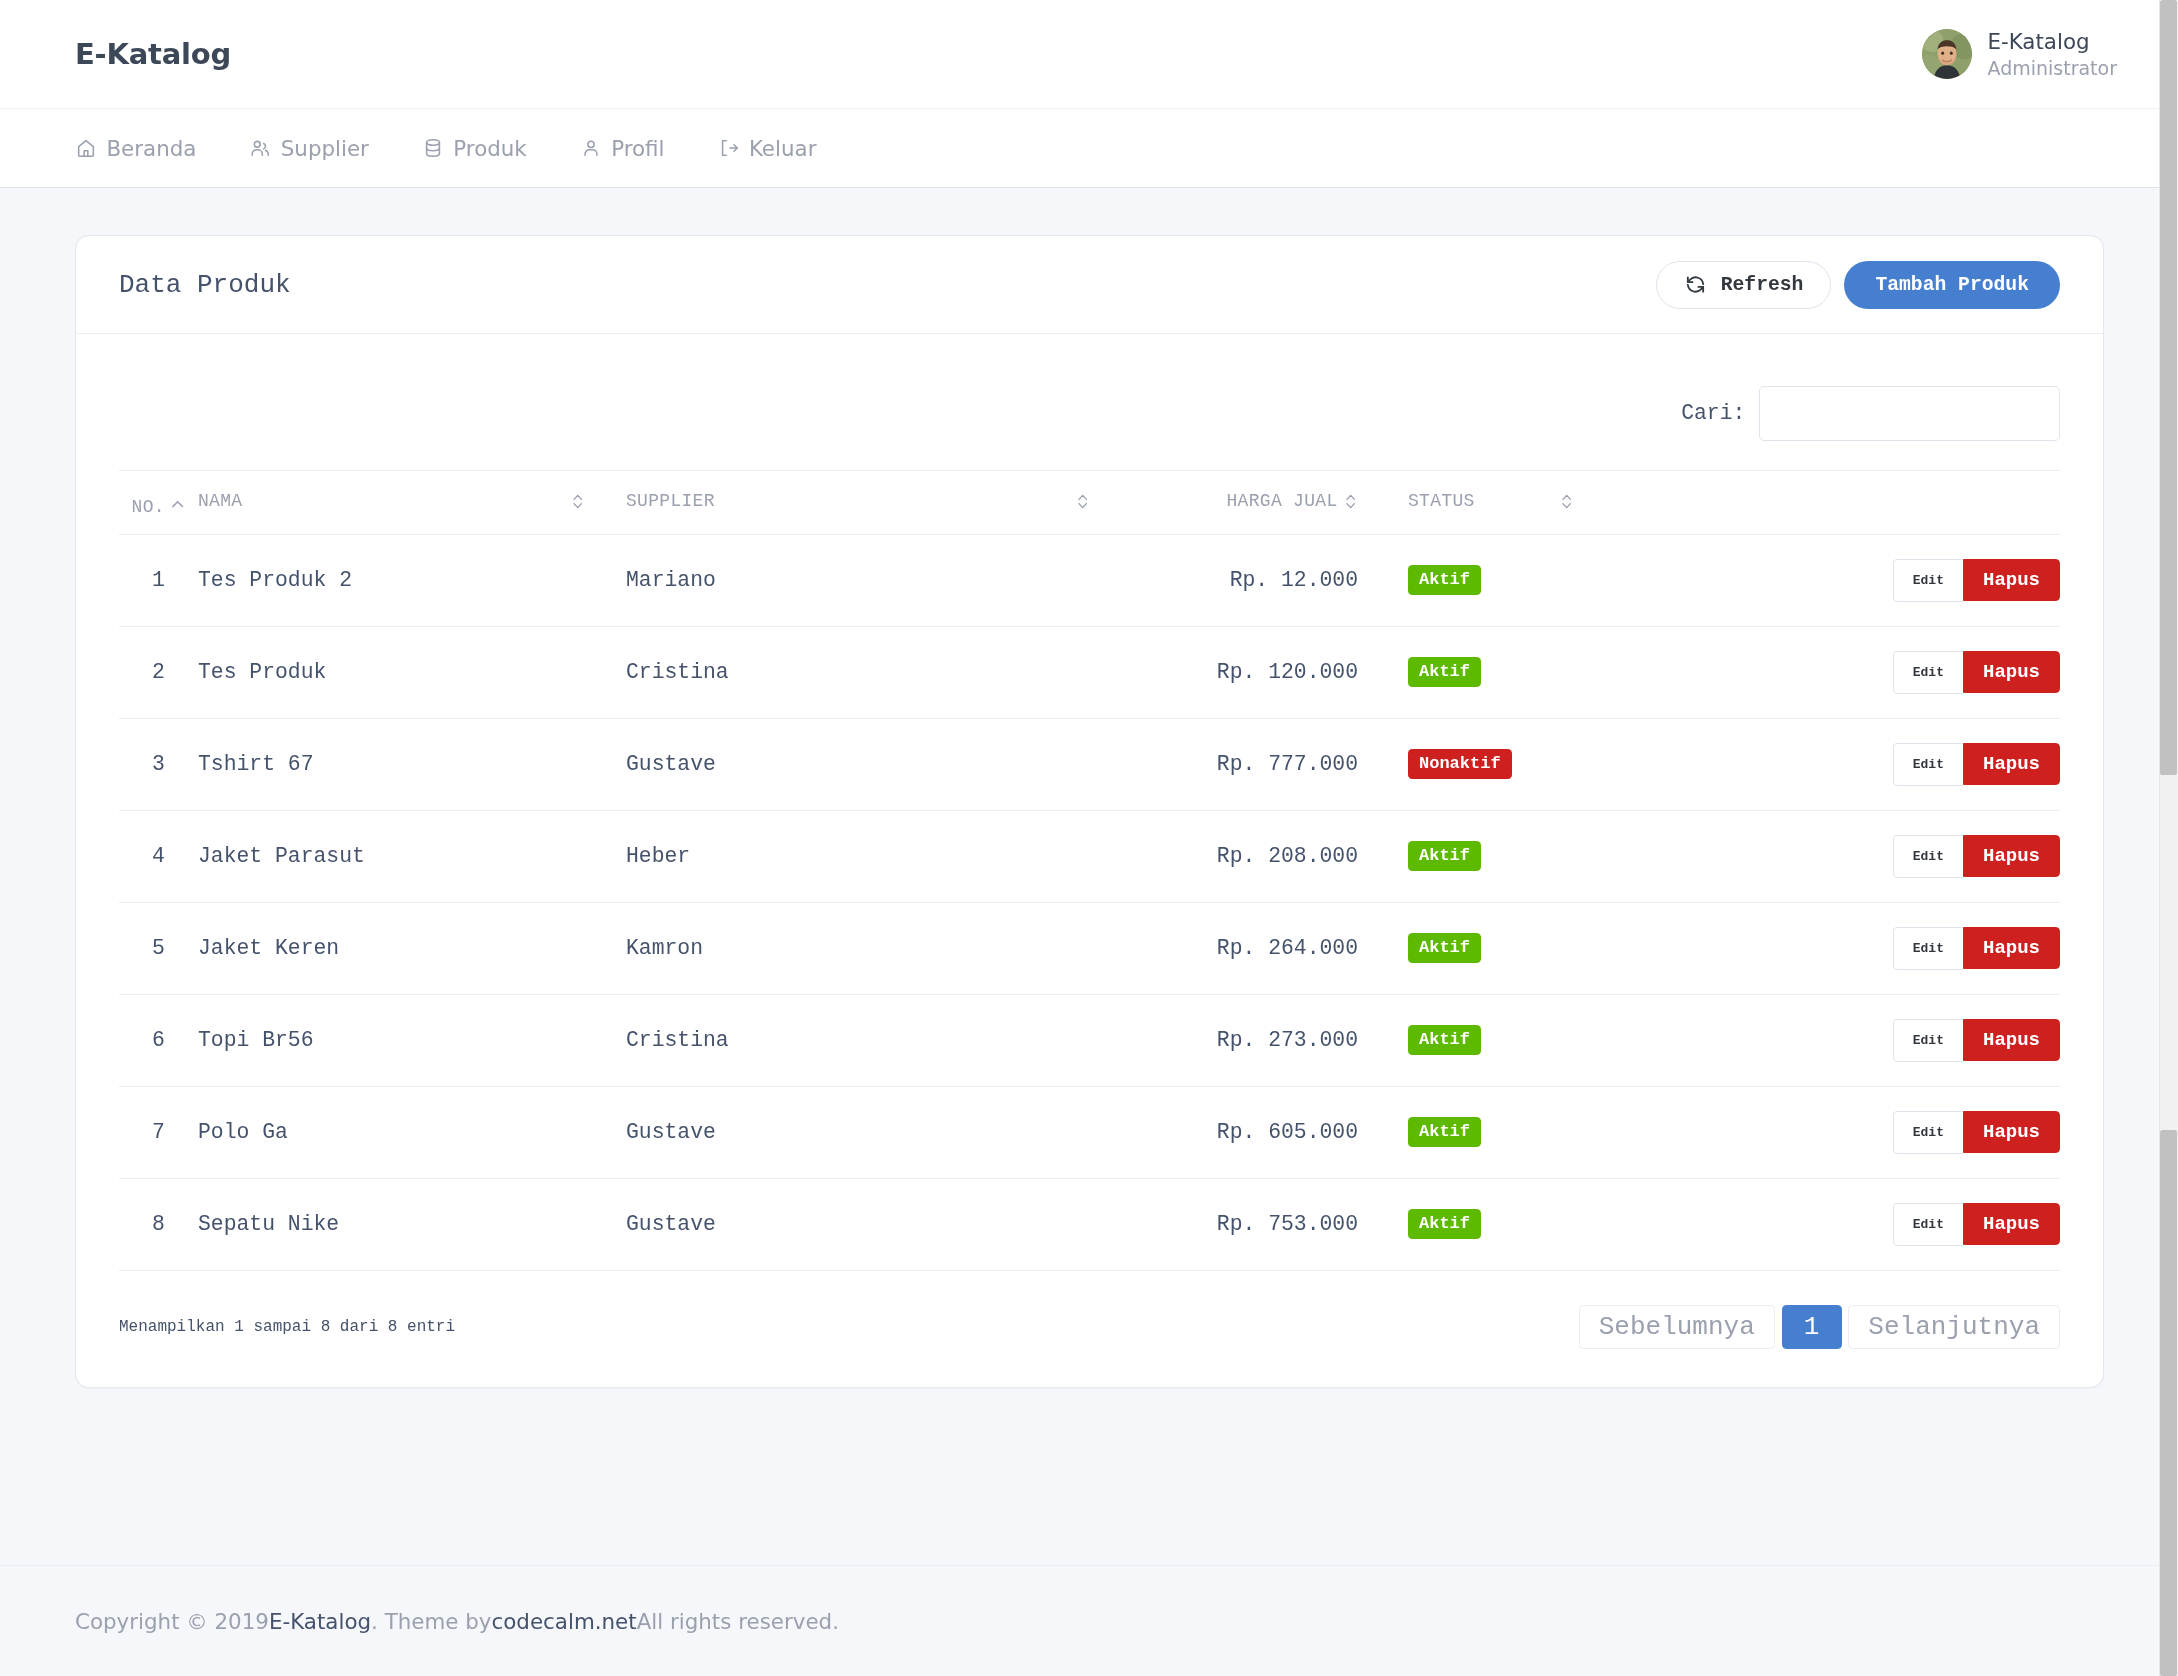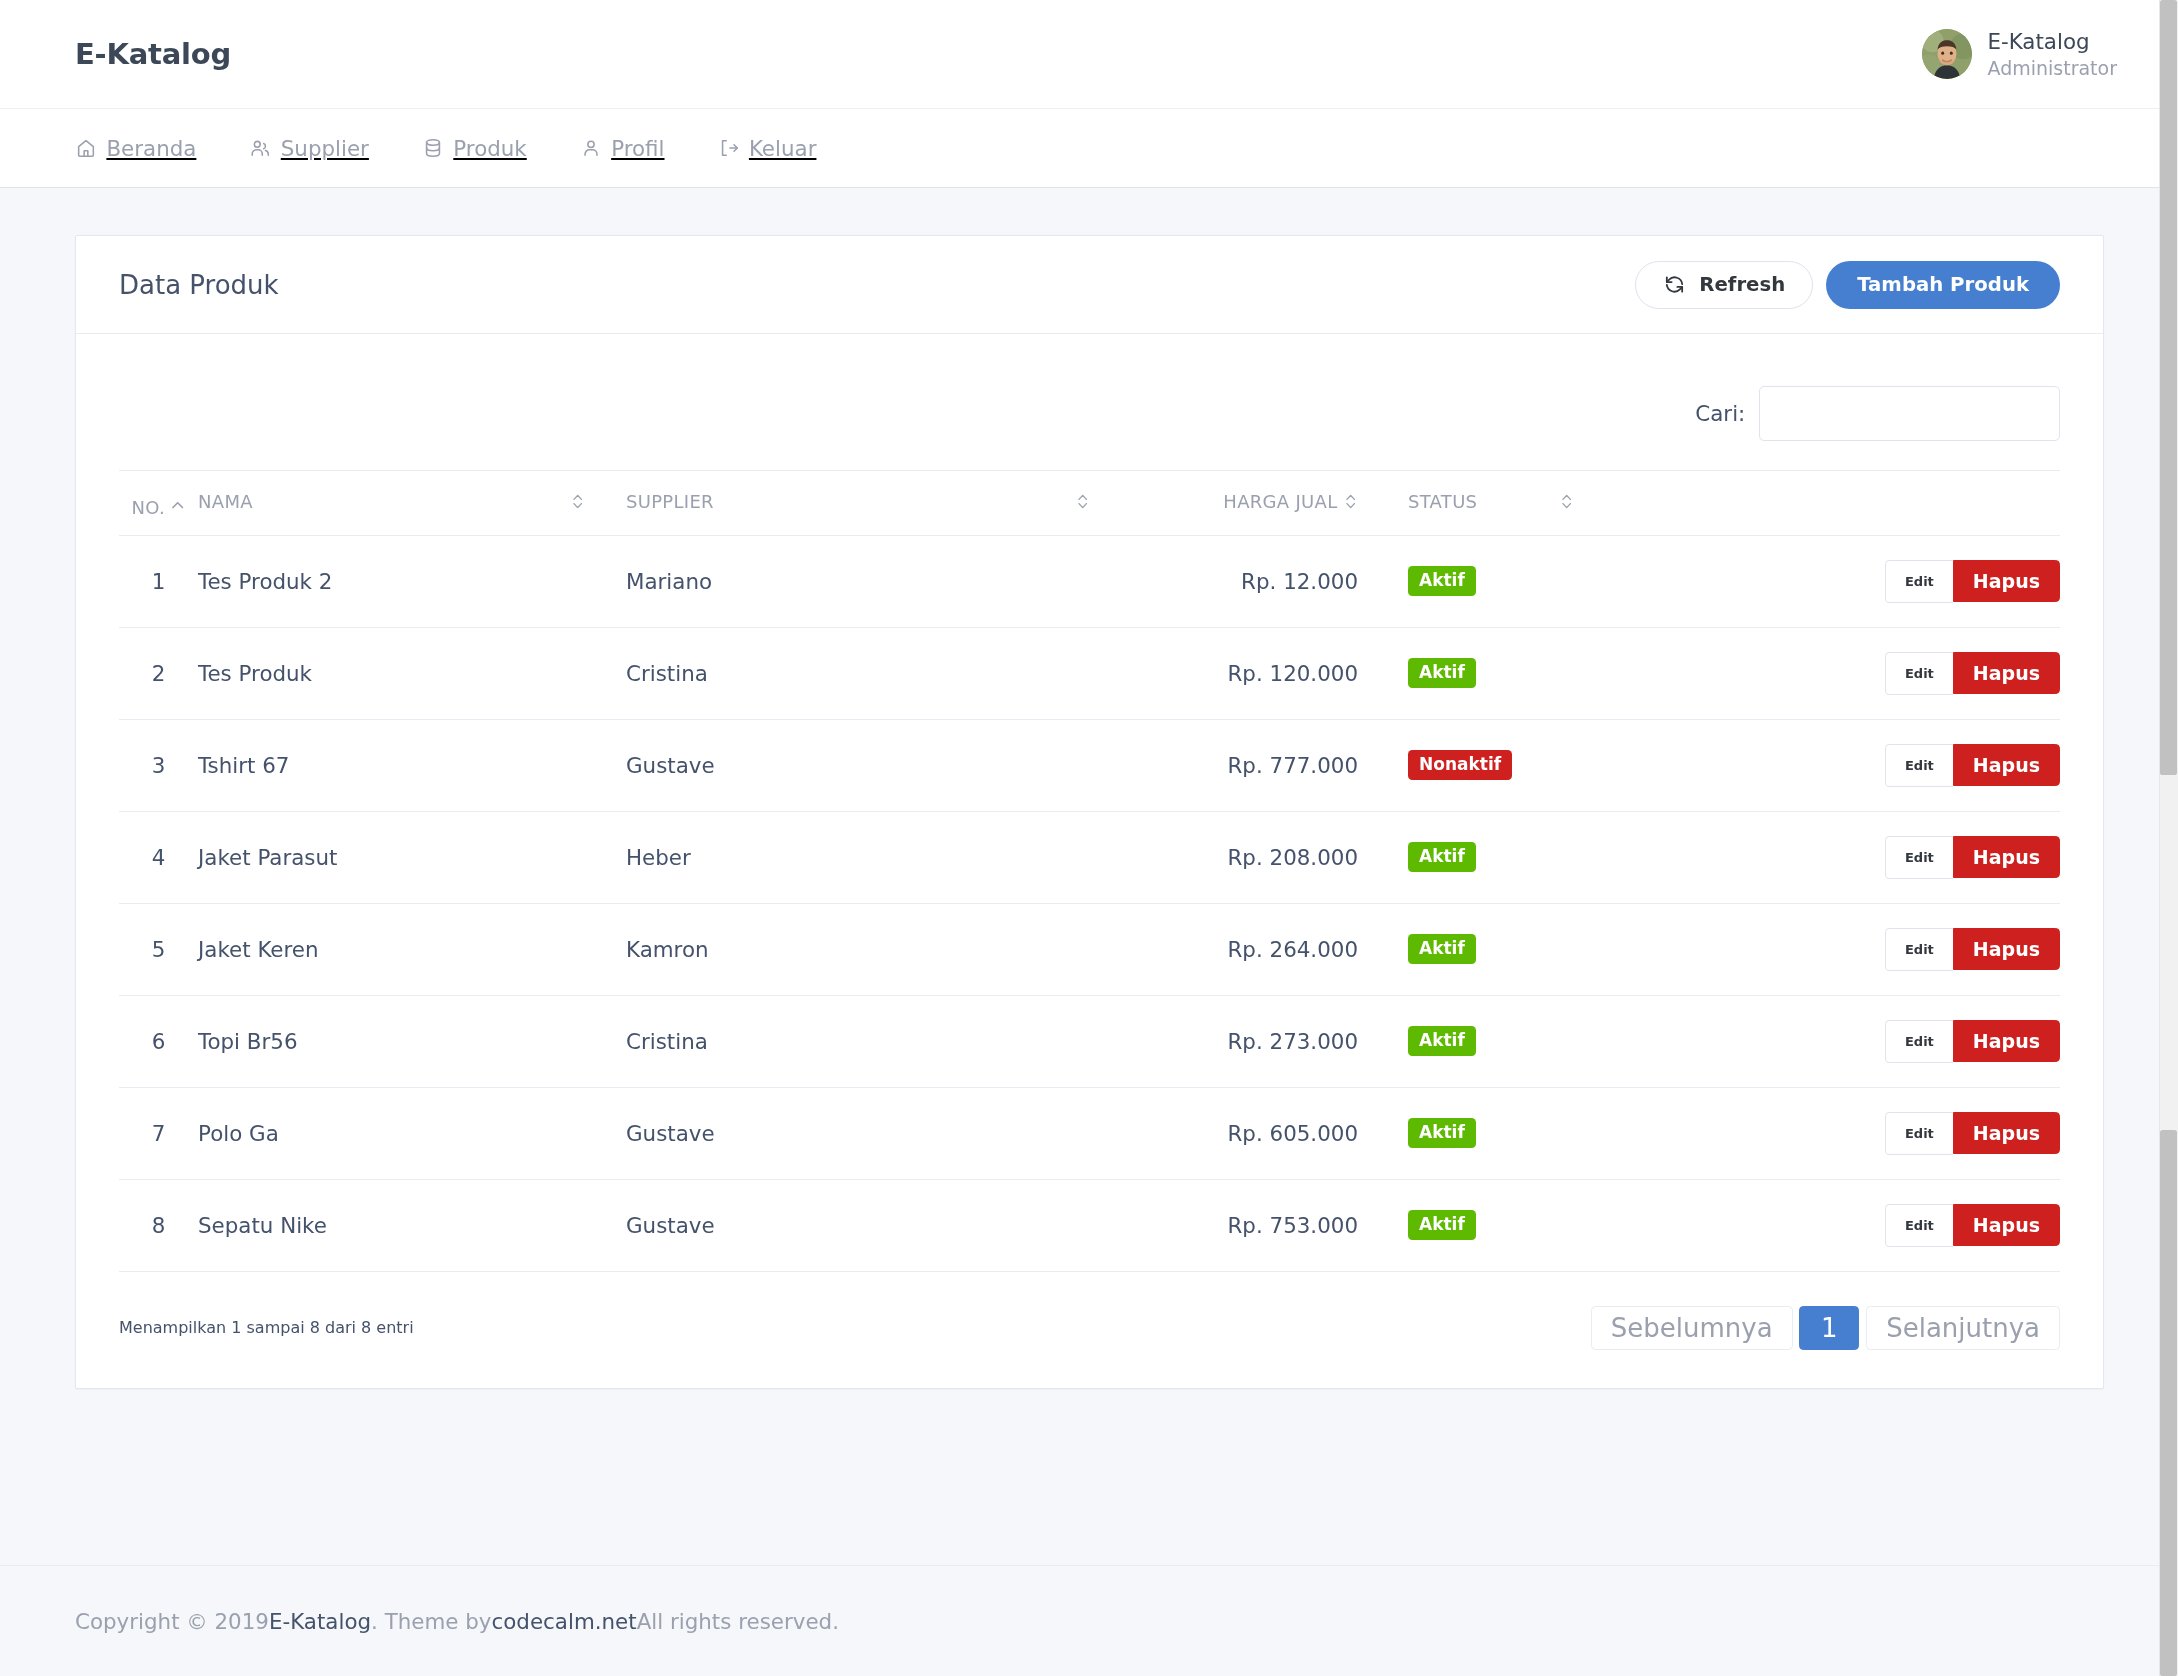--- a/index.html
+++ b/index.html
@@ -48,21 +48,20 @@
 
   
   .navbar {
     background: #ffffff;
     height: 79px;
     display: flex;
     align-items: center;
     padding: 0 75px;
     gap: 0px;
     border-bottom: 0.9px solid #dfe3ec;
-    text-decoration: underline;
   }
   .nav-item {
     display: flex;
     align-items: center;
     gap: 9.4px;
     color: #9aa0ae;
     font-size: 21.4px;
     padding: 0 26.5px 0 0;
     margin-right: 26.5px;
     cursor: pointer;
@@ -72,23 +71,24 @@
   .nav-ico { width: 22px; height: 22px; flex: none; display: block; }
   .nav-ico svg { display: block; width: 22px; height: 22px; }
 
   
   .content {
     padding: 47px 75px 0 75px;
   }
   .card {
     background: #ffffff;
     border: 0.9px solid #e3e7ef;
-    border-radius: 2px;
+    border-radius: 14px;
     box-shadow: 0 0.9px 1.7px rgba(0,0,0,0.03);
     overflow: hidden;
+    font-family: Liberation Mono, monospace;
   }
   .card-header {
     height: 98px;
     display: flex;
     align-items: center;
     justify-content: space-between;
     padding: 0 43px;
     border-bottom: 0.9px solid #e9ecf2;
   }
   .card-title {

